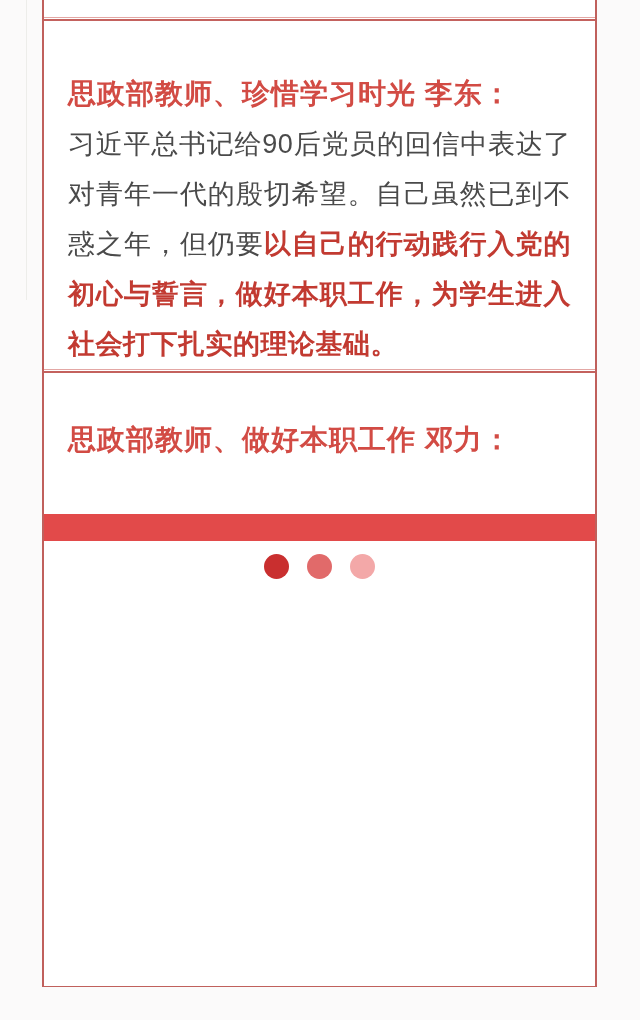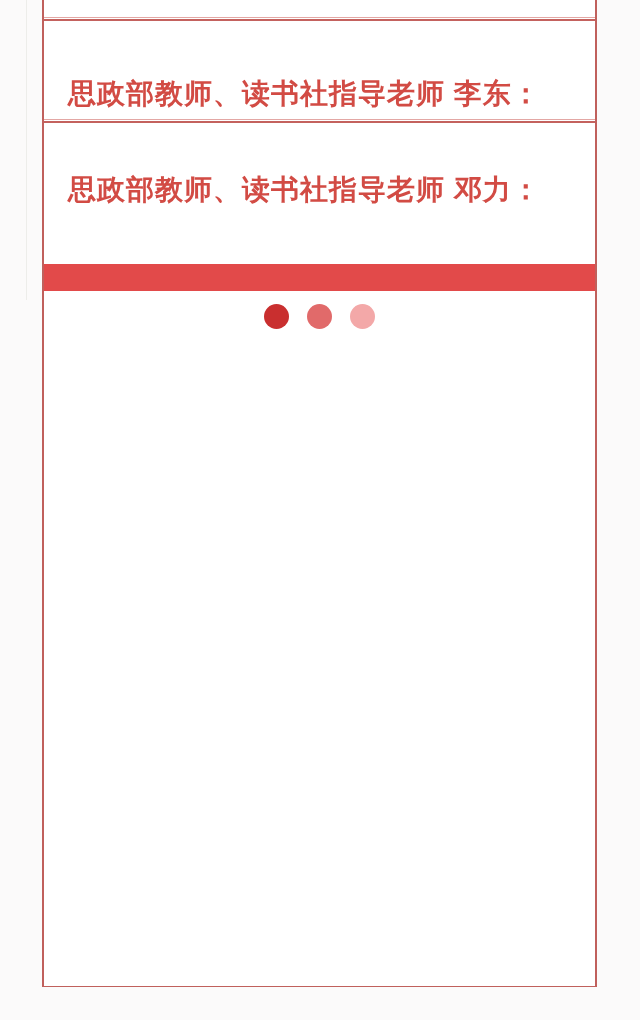--- a/index.html
+++ b/index.html
@@ -61,27 +61,28 @@
 <body>
 
 <div class="page-edge"></div>
 
 <div class="article-frame">
 
   <div class="top-strip"></div>
   <div class="hline"></div>
 
   <div class="section section-1">
-    <h2 class="quote-heading">思政部教师、读书社指导老师 李东：</h2>
+    <h2 class="quote-heading">思政部教师、珍惜学习时光 李东：</h2>
+    <p class="quote-body"><span class="seg-normal">习近平总书记给90后党员的回信中表达了对青年一代的殷切希望。自己虽然已到不惑之年，但仍要</span><span class="seg-highlight">以自己的行动践行入党的初心与誓言，做好本职工作，为学生进入社会打下扎实的理论基础。</span></p>
   </div>
 
   <div class="hline"></div>
 
   <div class="section section-2">
-    <h2 class="quote-heading">思政部教师、读书社指导老师 邓力：</h2>
+    <h2 class="quote-heading">思政部教师、做好本职工作 邓力：</h2>
   </div>
 
   <div class="red-bar"></div>
 
   <div class="footer-dots">
     <span class="dot" style="background: rgb(201, 47, 47);"></span>
     <span class="dot" style="background: rgb(225, 106, 106);"></span>
     <span class="dot" style="background: rgb(243, 168, 168);"></span>
   </div>
 

